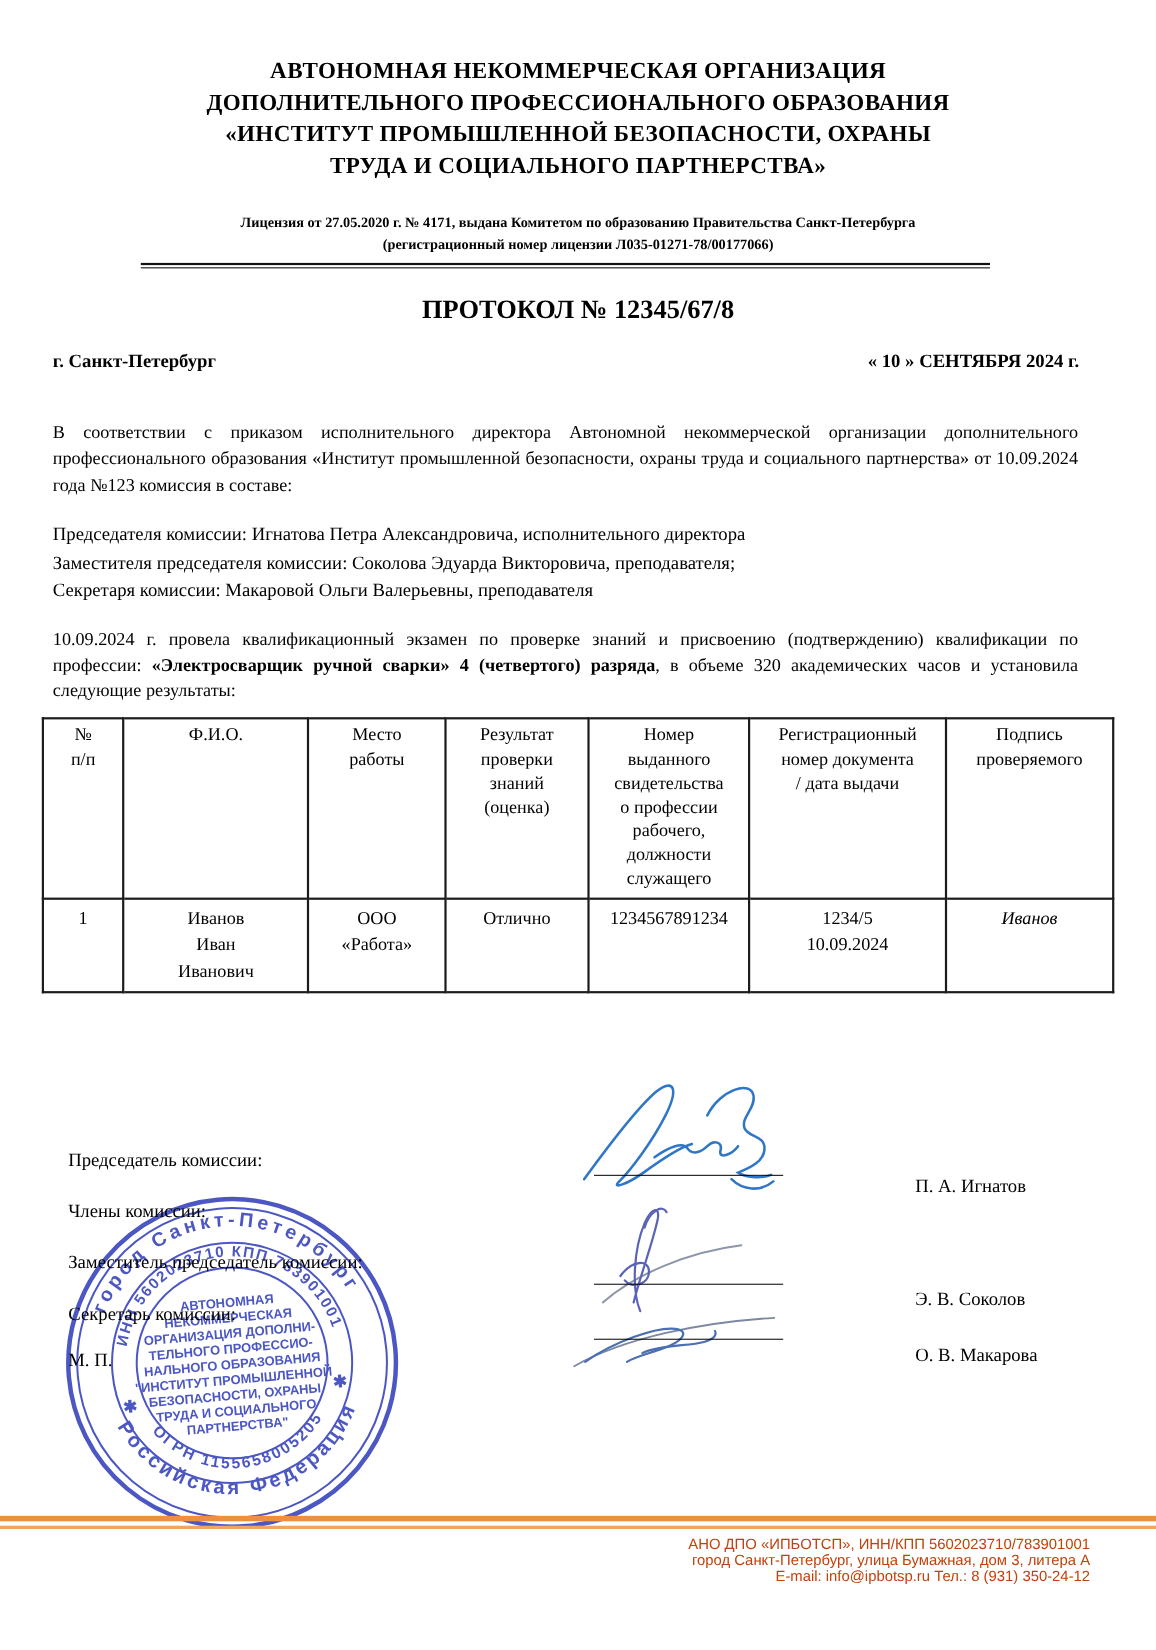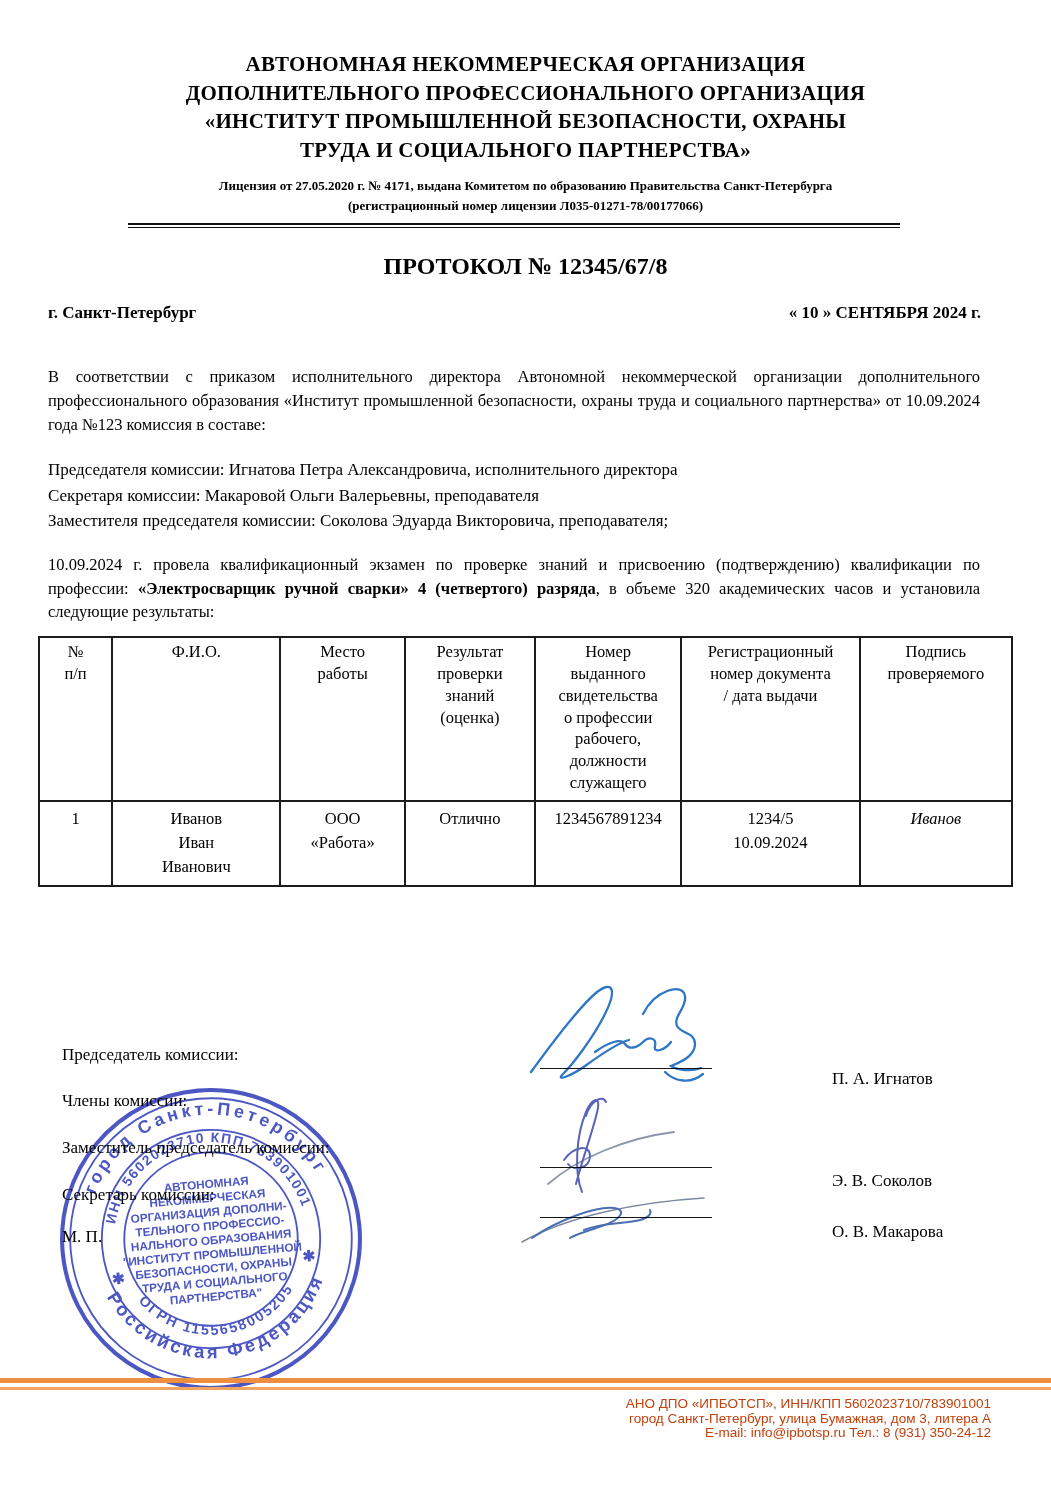--- a/index.html
+++ b/index.html
@@ -1,21 +1,21 @@
 <!DOCTYPE html>
 <html lang="ru"><head>
 <meta charset="utf-8">
 <style>
   html,body{margin:0;padding:0;background:#fff;}
   .page{width:1051px;height:1500px;position:relative;background:#fff;
         font-family:"Liberation Serif",serif;color:#000;overflow:hidden;}
 
   
   .org{padding-top:50px;text-align:center;font-weight:bold;font-size:21px;line-height:28.5px;letter-spacing:.3px;}
-  .license{margin-top:12px;text-align:center;font-weight:bold;font-size:13px;line-height:19.5px;}
+  .license{margin-top:28px;text-align:center;font-weight:bold;font-size:13px;line-height:19.5px;}
   .divider{margin:8px 0 0 128px;width:772px;height:2px;border-top:2px solid #121212;border-bottom:1px solid #121212;}
 
   
   .title{margin-top:26px;text-align:center;font-weight:bold;font-size:24px;line-height:24px;}
   .subtitle{text-align:center;font-weight:bold;font-size:17.5px;line-height:27px;margin-top:2px;}
   .citydate{display:flex;justify-content:space-between;margin-top:24px;padding:0 70px 0 48px;
             font-weight:bold;font-size:17px;line-height:22px;}
 
   
   .para{padding:0 71px 0 48px;text-align:justify;font-size:16.5px;line-height:23.8px;}
@@ -54,41 +54,41 @@
   .footer-text{position:absolute;right:60px;top:1397px;text-align:right;
       font-family:"Liberation Sans",sans-serif;font-size:13.5px;line-height:14.5px;color:#c2410c;}
 </style>
 </head>
 <body>
 
 <div class="page">
 
   <div class="org">
     <div>АВТОНОМНАЯ НЕКОММЕРЧЕСКАЯ ОРГАНИЗАЦИЯ</div>
-    <div>ДОПОЛНИТЕЛЬНОГО ПРОФЕССИОНАЛЬНОГО ОРГАНИЗАЦИЯ</div>
+    <div>ДОПОЛНИТЕЛЬНОГО ПРОФЕССИОНАЛЬНОГО ОБРАЗОВАНИЯ</div>
     <div>«ИНСТИТУТ ПРОМЫШЛЕННОЙ БЕЗОПАСНОСТИ, ОХРАНЫ</div>
     <div>ТРУДА И СОЦИАЛЬНОГО ПАРТНЕРСТВА»</div>
   </div>
   <div class="license">
     <div>Лицензия от 27.05.2020 г. № 4171, выдана Комитетом по образованию Правительства Санкт-Петербурга</div>
     <div>(регистрационный номер лицензии Л035-01271-78/00177066)</div>
   </div>
   <div class="divider"></div>
 
   <div class="title">ПРОТОКОЛ № 12345/67/8</div>
   <div class="citydate">
     <span>г. Санкт-Петербург</span>
     <span>« 10 » СЕНТЯБРЯ 2024 г.</span>
   </div>
 
   <div class="para para1">В соответствии с приказом исполнительного директора Автономной некоммерческой организации дополнительного профессионального образования «Институт промышленной безопасности, охраны труда и социального партнерства» от 10.09.2024 года №123 комиссия в составе:</div>
   <div class="committee">
     <div class="chair">Председателя комиссии: Игнатова Петра Александровича, исполнительного директора</div>
+    <div>Заместителя председателя комиссии: Соколова Эдуарда Викторовича, преподавателя;</div>
     <div>Секретаря комиссии: Макаровой Ольги Валерьевны, преподавателя</div>
-    <div>Заместителя председателя комиссии: Соколова Эдуарда Викторовича, преподавателя;</div>
   </div>
   <div class="para para2"><span>10.09.2024 г. провела квалификационный экзамен по проверке знаний и присвоению (подтверждению) квалификации по профессии: </span><b>«Электросварщик ручной сварки» 4 (четвертого) разряда</b><span>, в объеме 320 академических часов и установила следующие результаты:</span></div>
 
   <table class="results">
     <colgroup>
       <col style="width:73px">
         <col style="width:168px">
         <col style="width:124px">
         <col style="width:130px">
       <col style="width:146px">

